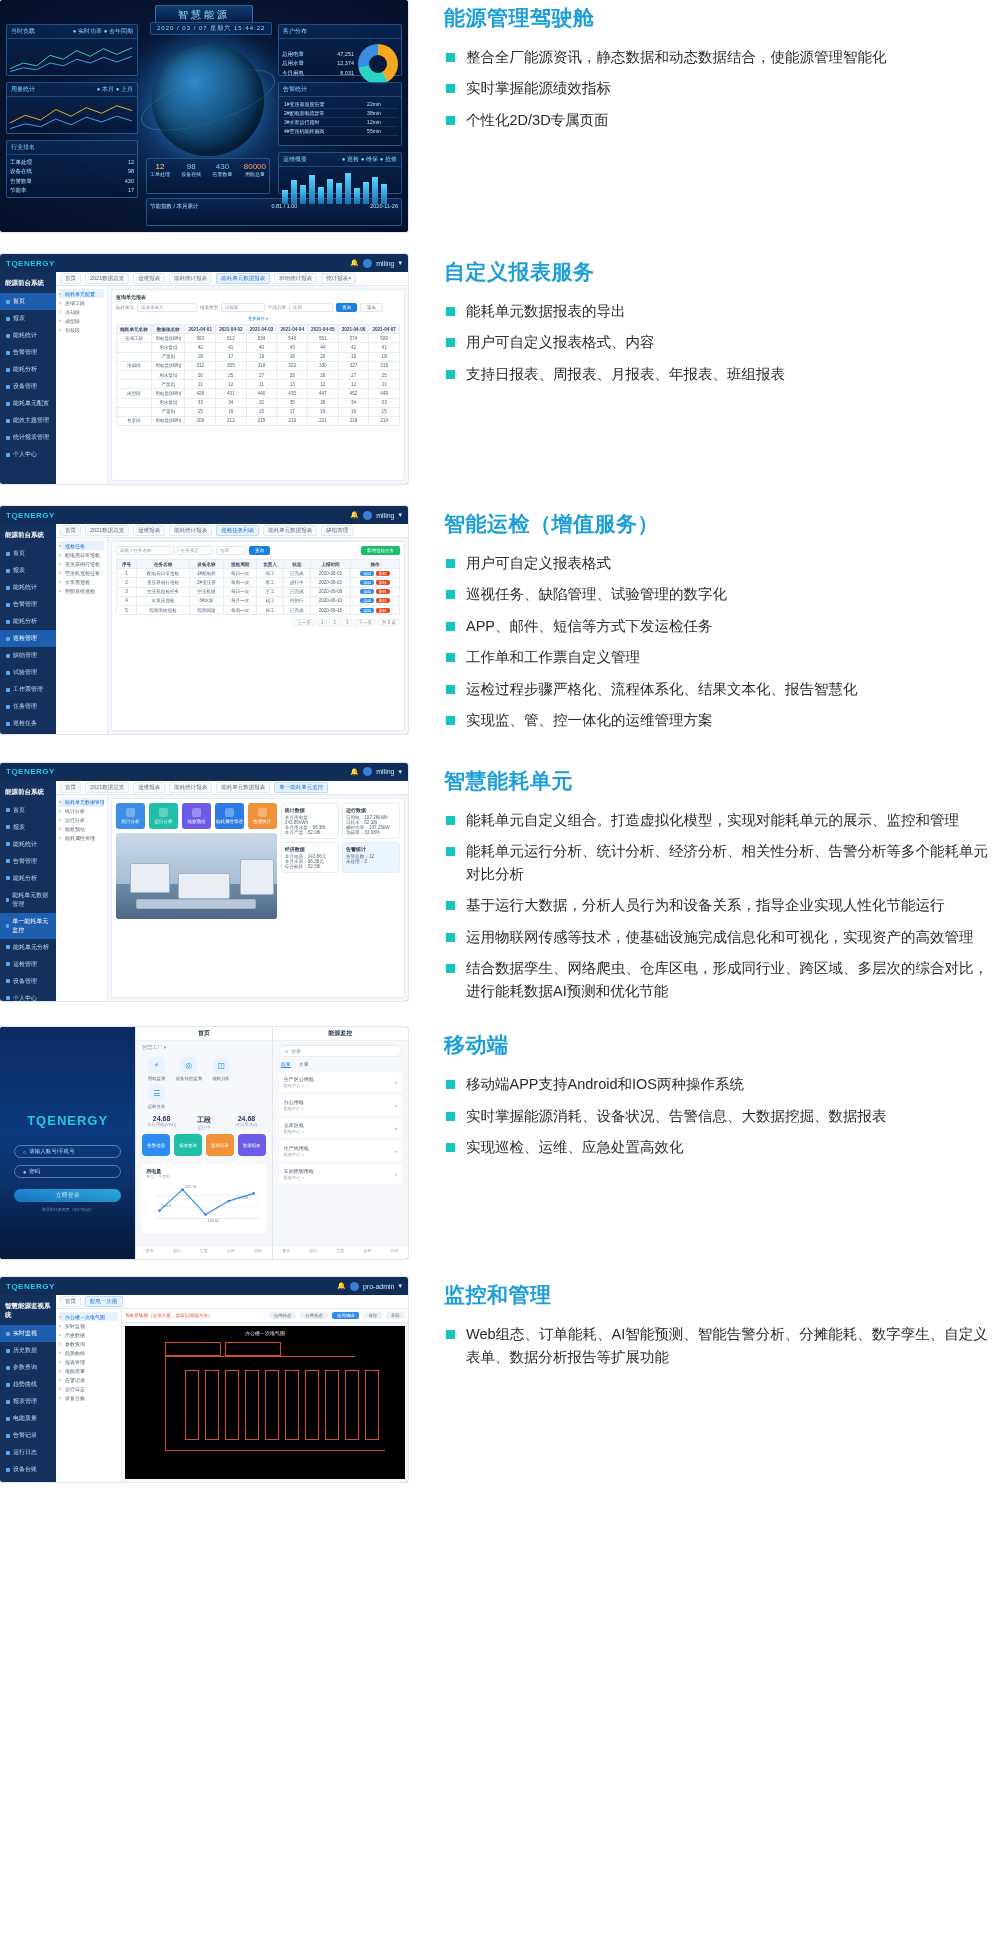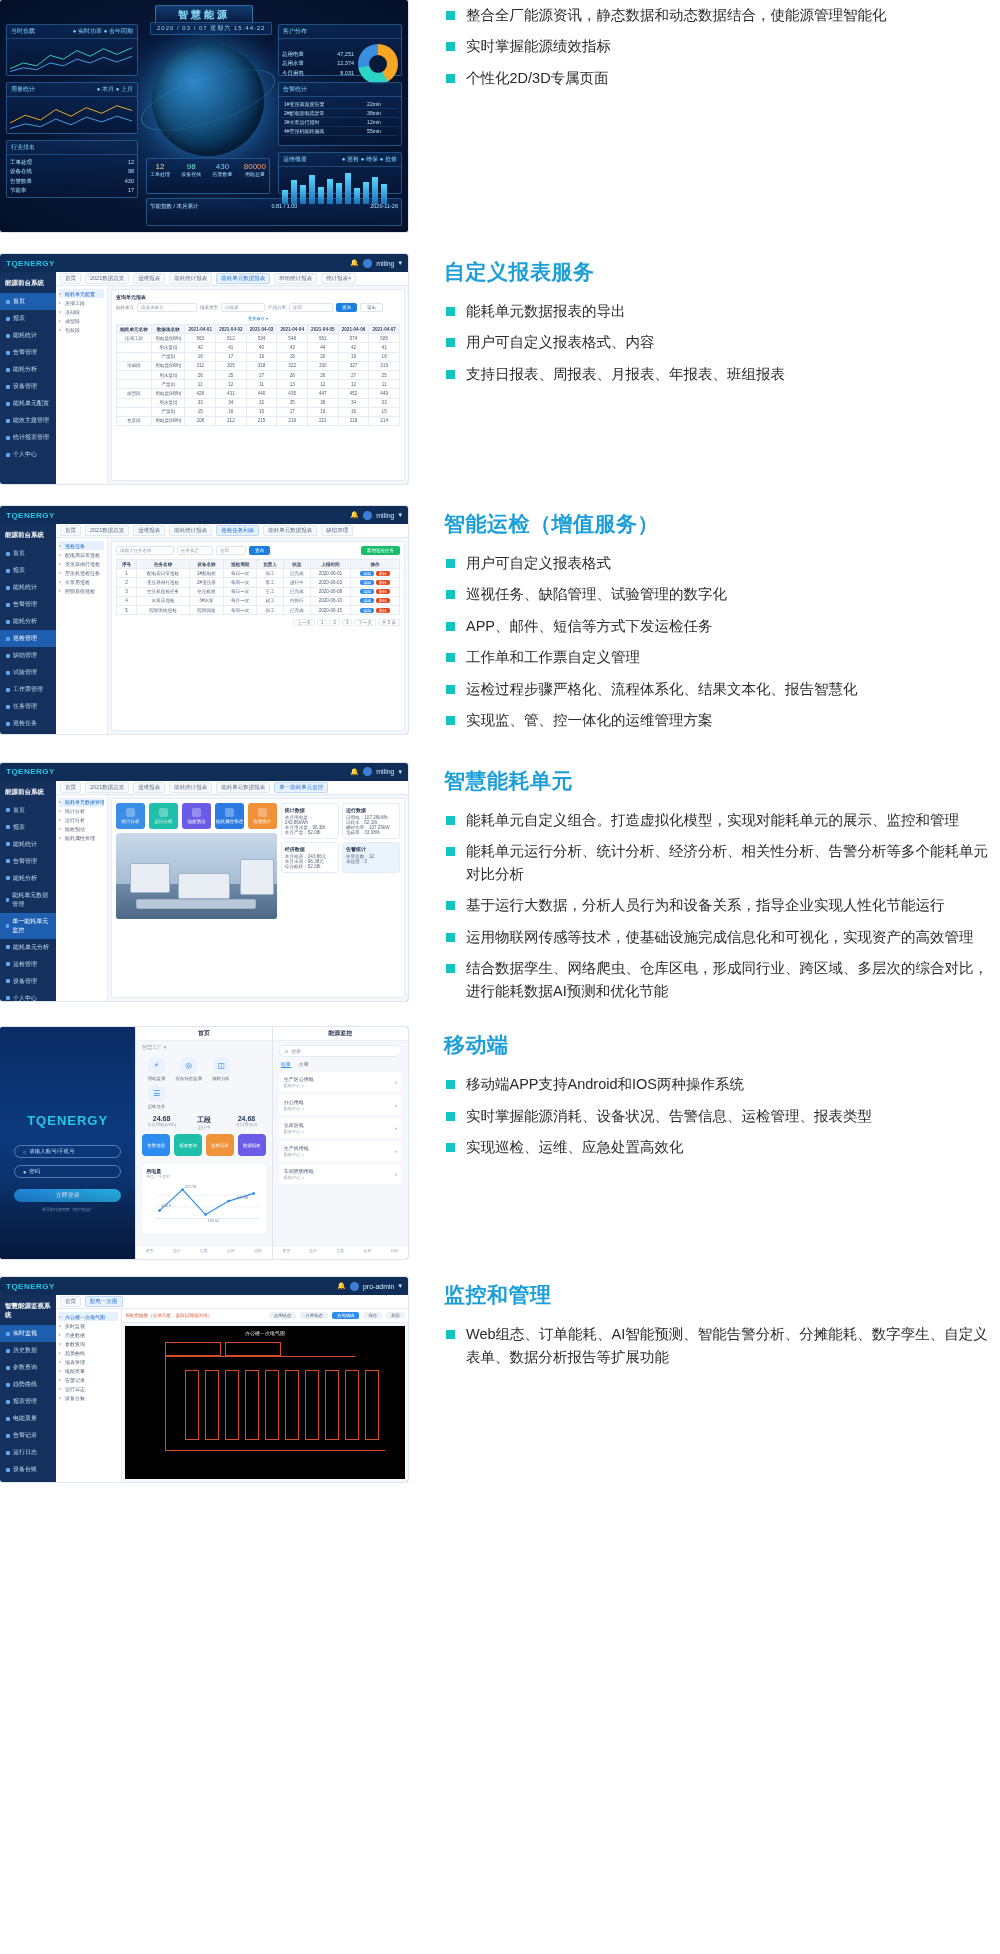--- a/index.html
+++ b/index.html
@@ -69,21 +69,20 @@
     position: relative;
     overflow: hidden;
   }
   .ck-title {
     position: absolute; left: 50%; top: 5px; transform: translateX(-50%);
     font-size: 10px; color: #8fe3ff; letter-spacing: 3px;
     padding: 2px 22px;
     border: 1px solid rgba(90,190,255,.5);
     border-radius: 2px;
     background: linear-gradient(180deg, rgba(20,70,130,.8), rgba(8,30,70,.4));
-    font-weight: bold;
   }
   .ck-panel {
     position: absolute;
     border: 1px solid rgba(70,150,220,.45);
     background: linear-gradient(180deg, rgba(11,40,85,.85), rgba(6,22,54,.85));
     border-radius: 2px;
   }
   .ck-panel .ph {
     font-size: 6px; color: #7fd4ff; padding: 2px 4px;
     border-bottom: 1px solid rgba(70,150,220,.35);
@@ -384,20 +383,21 @@
               <i style="height:48%"></i>
                 <i style="height:66%"></i>
                 <i style="height:80%"></i>
                 <i style="height:58%"></i>
             </div>
           </div>
         </div>
       </div>
     </div>
     <div class="copy">
+      <h2>能源管理驾驶舱</h2>
       <ul class="bullets">
         <li>整合全厂能源资讯，静态数据和动态数据结合，使能源管理智能化</li>
         <li>实时掌握能源绩效指标</li>
         <li>个性化2D/3D专属页面</li>
       </ul>
     </div>
   </div>
 
   <div class="section" style="margin-top:22px;">
     <div class="shot" style="height:230px;">
@@ -1084,21 +1084,21 @@
             <div class="t">我的</div>
           </div>
         </div>
 
       </div>
     </div>
     <div class="copy">
       <h2>移动端</h2>
       <ul class="bullets">
         <li>移动端APP支持Android和IOS两种操作系统</li>
-        <li>实时掌握能源消耗、设备状况、告警信息、运检管理、报表类型</li>
+        <li>实时掌握能源消耗、设备状况、告警信息、大数据挖掘、数据报表</li>
         <li>实现巡检、运维、应急处置高效化</li>
       </ul>
     </div>
   </div>
 
   <div class="section" style="margin-top:18px;">
     <div class="shot" style="height:205px;">
       <div class="console">
         <div class="topbar">
           <div class="brand">

